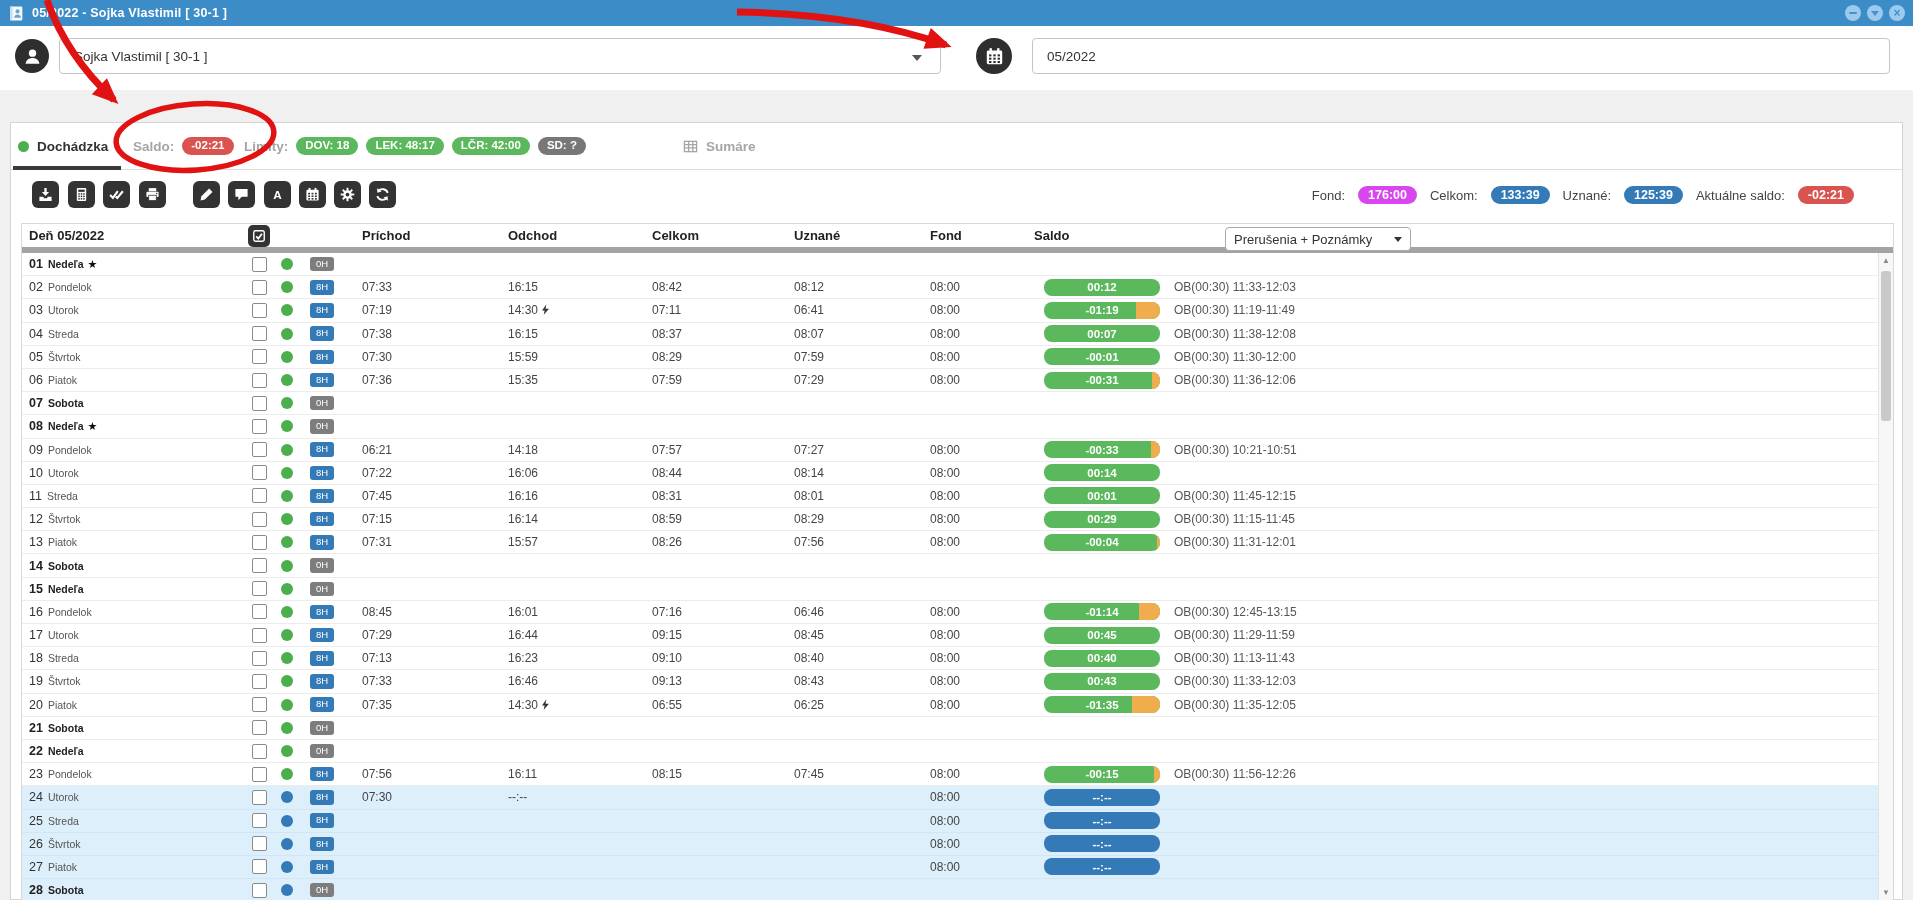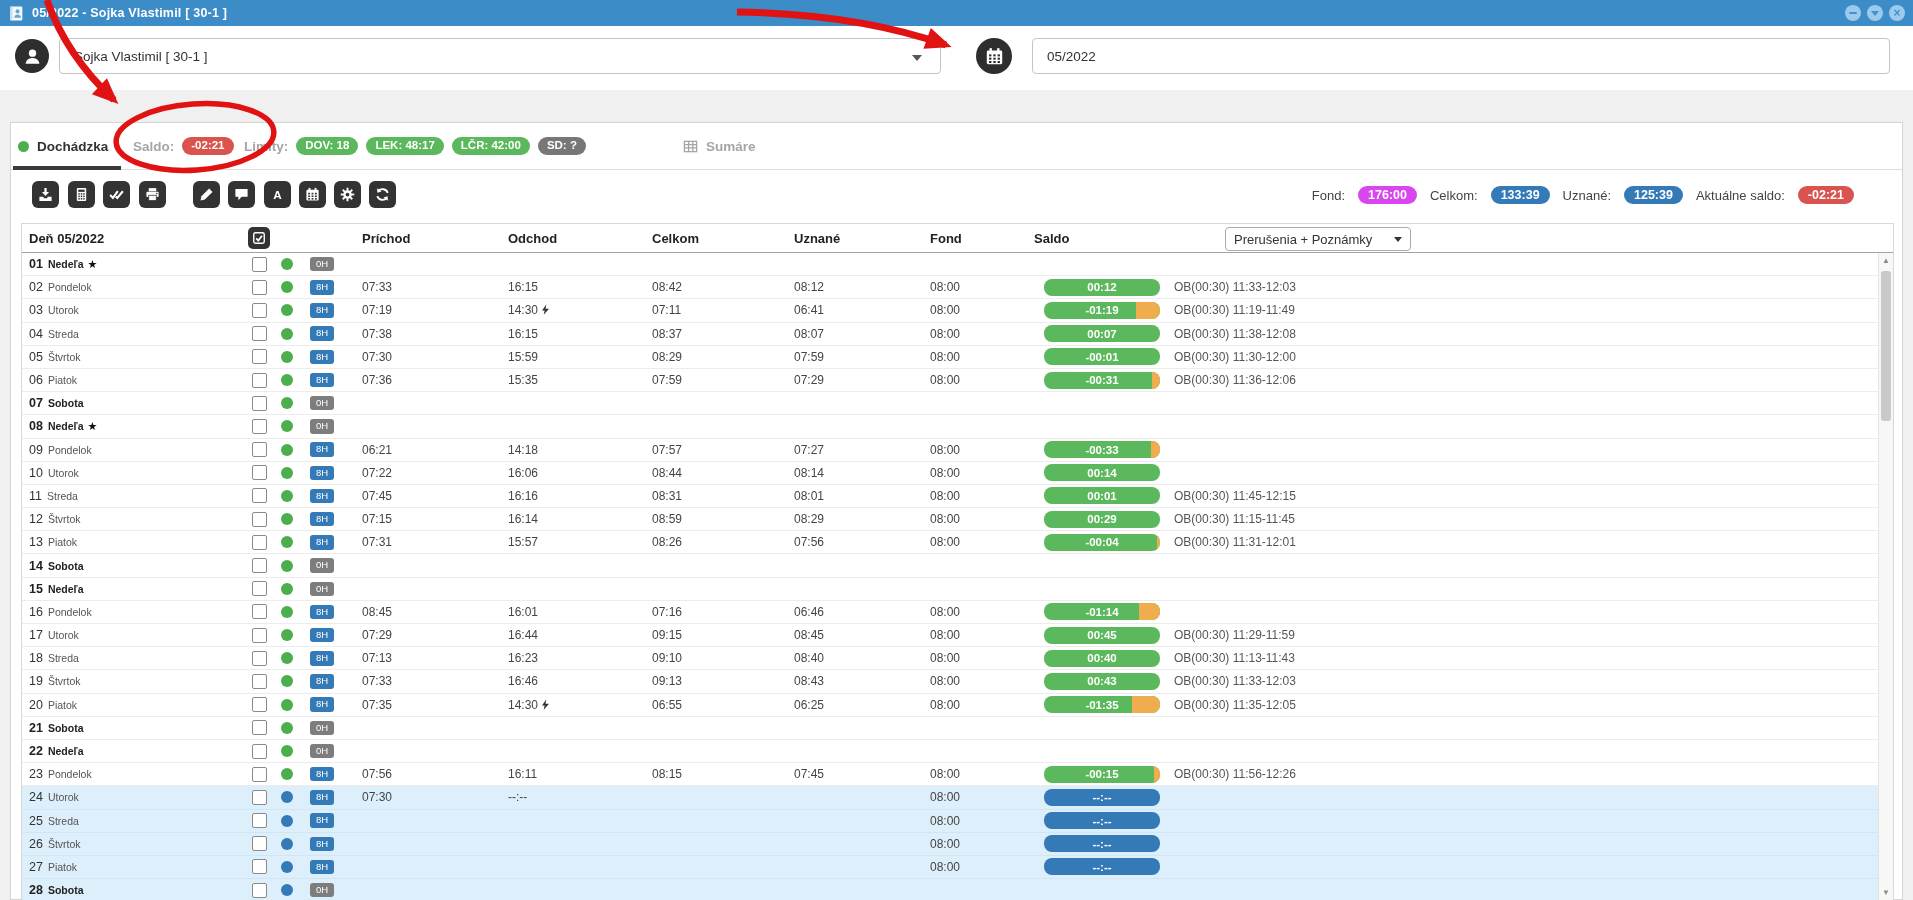--- a/index.html
+++ b/index.html
@@ -54,21 +54,21 @@
   
   .summary{position:absolute;top:59px;right:48px;height:26px;display:flex;align-items:center;gap:13px;}
   .summary .slabel{font-size:13px;color:#444;}
   .statpill{border-radius:11px;color:#fff;font-weight:bold;font-size:12.5px;padding:3px 10px;line-height:1;}
   .sp-dark{background:#d946ef;}
   .sp-blue{background:#337ab7;}
   .sp-red{background:#d9534f;}
 
   
   .tablewrap{position:absolute;left:10px;top:100px;width:1873px;height:678px;border:1px solid #d8d8d8;box-sizing:border-box;overflow:hidden;background:#fff;}
-  .thead{height:29px;display:flex;align-items:center;border-bottom:1px solid #a3a3a3;box-sizing:border-box;position:relative;background:#fff;font-weight:bold;font-size:13px;color:#222;}
+  .thead{height:29px;display:flex;align-items:center;border-bottom:6px solid #a3a3a3;box-sizing:border-box;position:relative;background:#fff;font-weight:bold;font-size:13px;color:#222;}
   .tr{height:23.2px;display:flex;align-items:center;border-bottom:1px solid #ececec;box-sizing:border-box;font-size:12px;color:#444;background:#fff;}
   .tr.future{background:#ddeffb;border-bottom-color:#cfe6f7;}
   .td{box-sizing:border-box;}
   .c-day{width:222px;padding-left:7px;}
   .c-cb{width:30px;display:flex;justify-content:center;}
   .c-dot{width:26px;display:flex;justify-content:center;}
   .c-badge{width:44px;display:flex;justify-content:center;}
   .c-pri{width:144px;padding-left:18px;}
   .c-odc{width:144px;padding-left:20px;}
   .c-cel{width:142px;padding-left:20px;}
@@ -545,20 +545,21 @@
     <div class="td c-odc"><span>14:18</span></div>
     <div class="td c-cel">07:57</div>
     <div class="td c-uzn">07:27</div>
     <div class="td c-fon">08:00</div>
     <div class="td c-sal">
       <span class="pill green">
                 <i class="orange" style="width: 8%;"></i>
                 <b>-00:33</b>
               </span>
     </div>
+    <div class="td c-note">OB(00:30) 10:21-10:51</div>
   </div>
           <div class="tr">
     <div class="td c-day">
       <span class="dnum">10</span><span class="dname">Utorok</span><span class="star"></span>
     </div>
     <div class="td c-cb">
               <span class="cb"></span>
             </div>
     <div class="td c-dot">
               <span class="dot green"></span>
@@ -716,20 +717,21 @@
     <div class="td c-odc"><span>16:01</span></div>
     <div class="td c-cel">07:16</div>
     <div class="td c-uzn">06:46</div>
     <div class="td c-fon">08:00</div>
     <div class="td c-sal">
       <span class="pill green">
                 <i class="orange" style="width: 18%;"></i>
                 <b>-01:14</b>
               </span>
     </div>
+    <div class="td c-note">OB(00:30) 12:45-13:15</div>
   </div>
           <div class="tr">
     <div class="td c-day">
       <span class="dnum">17</span><span class="dname">Utorok</span><span class="star"></span>
     </div>
     <div class="td c-cb">
               <span class="cb"></span>
             </div>
     <div class="td c-dot">
               <span class="dot green"></span>

